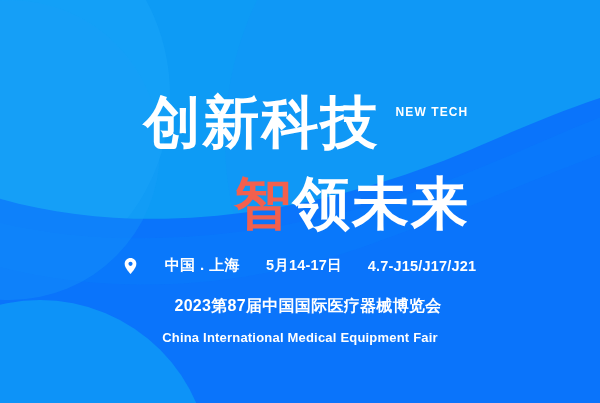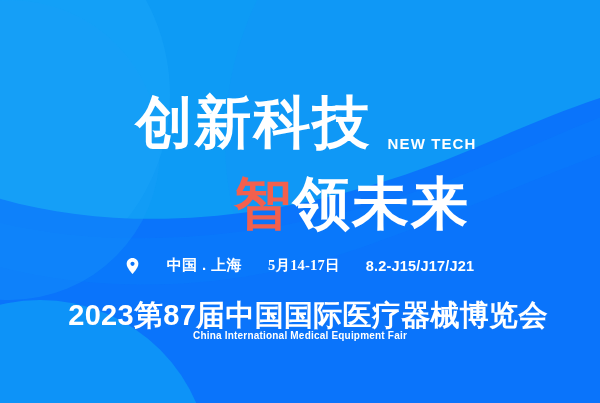--- a/index.html
+++ b/index.html
@@ -26,42 +26,42 @@
     inset:0;
     z-index:5;
   }
 
   
   .line1{
     position:absolute;
     left:0; right:0;
     top:92px;
     display:flex;
-    align-items:flex-end;
+    align-items:flex-start;
     justify-content:center;
     padding-left:12px;
   }
   .headline-cn-1{
     font-family:"Liberation Sans","DejaVu Sans",sans-serif;
     font-size:57px;
     font-weight:700;
     color:#ffffff;
     letter-spacing:2px;
     line-height:60px;
     white-space:nowrap;
   }
   .tagline{
     margin-left:16px;
     margin-top:12px;
     display:flex;
     flex-direction:column;
     gap:5px;
   }
   .tagline-row{
-    font-size:15px;
+    font-size:12px;
     font-weight:700;
     color:#ffffff;
     letter-spacing:1.1px;
     line-height:16px;
     white-space:nowrap;
   }
 
   
   .line2{
     position:absolute;
@@ -102,47 +102,46 @@
     font-size:15px;
     font-weight:700;
     letter-spacing:0.4px;
     white-space:nowrap;
   }
   .info-date{
     font-size:14.5px;
     font-weight:700;
     letter-spacing:0.2px;
     white-space:nowrap;
-    font-family:Liberation Serif, serif;
   }
   .info-booth{
     font-size:14.5px;
     font-weight:700;
     letter-spacing:0.2px;
     white-space:nowrap;
   }
 
   
   .event-cn{
     position:absolute;
     left:16px;right:0;
     top:296px;
     text-align:center;
-    font-size:29px;
+    font-size:16px;
     font-weight:700;
     color:#ffffff;
     letter-spacing:0.3px;
     white-space:nowrap;
   }
   .event-en{
     position:absolute;
     left:0;right:0;
     top:330px;
     text-align:center;
-    font-size:10px;
+    font-size:13px;
     font-weight:700;
     color:#ffffff;
     letter-spacing:0.2px;
     white-space:nowrap;
   }
 </style>
 </head>
 <body>
 
 <div id="banner">
@@ -188,20 +187,20 @@
       <div class="headline-cn-2"><span class="accent">智</span><span>领未来</span></div>
     </div>
 
     <div class="info-row">
       <svg class="pin-icon" viewBox="0 0 24 30">
         <path d="M12 0C5.9 0 1 4.9 1 11c0 8 11 19 11 19s11-11 11-19C23 4.9 18.1 0 12 0z" fill="#ffffff"></path>
         <circle cx="12" cy="11" r="3.9" fill="#0a74fb"></circle>
       </svg>
       <span class="info-city">中国 . 上海</span>
       <span class="info-date">5月14-17日</span>
-      <span class="info-booth">8.2-J15/J17/J21</span>
+      <span class="info-booth">4.7-J15/J17/J21</span>
     </div>
 
     <div class="event-cn">2023第87届中国国际医疗器械博览会</div>
     <div class="event-en">China International Medical Equipment Fair</div>
 
   </div>
 </div>
 
 </body></html>

